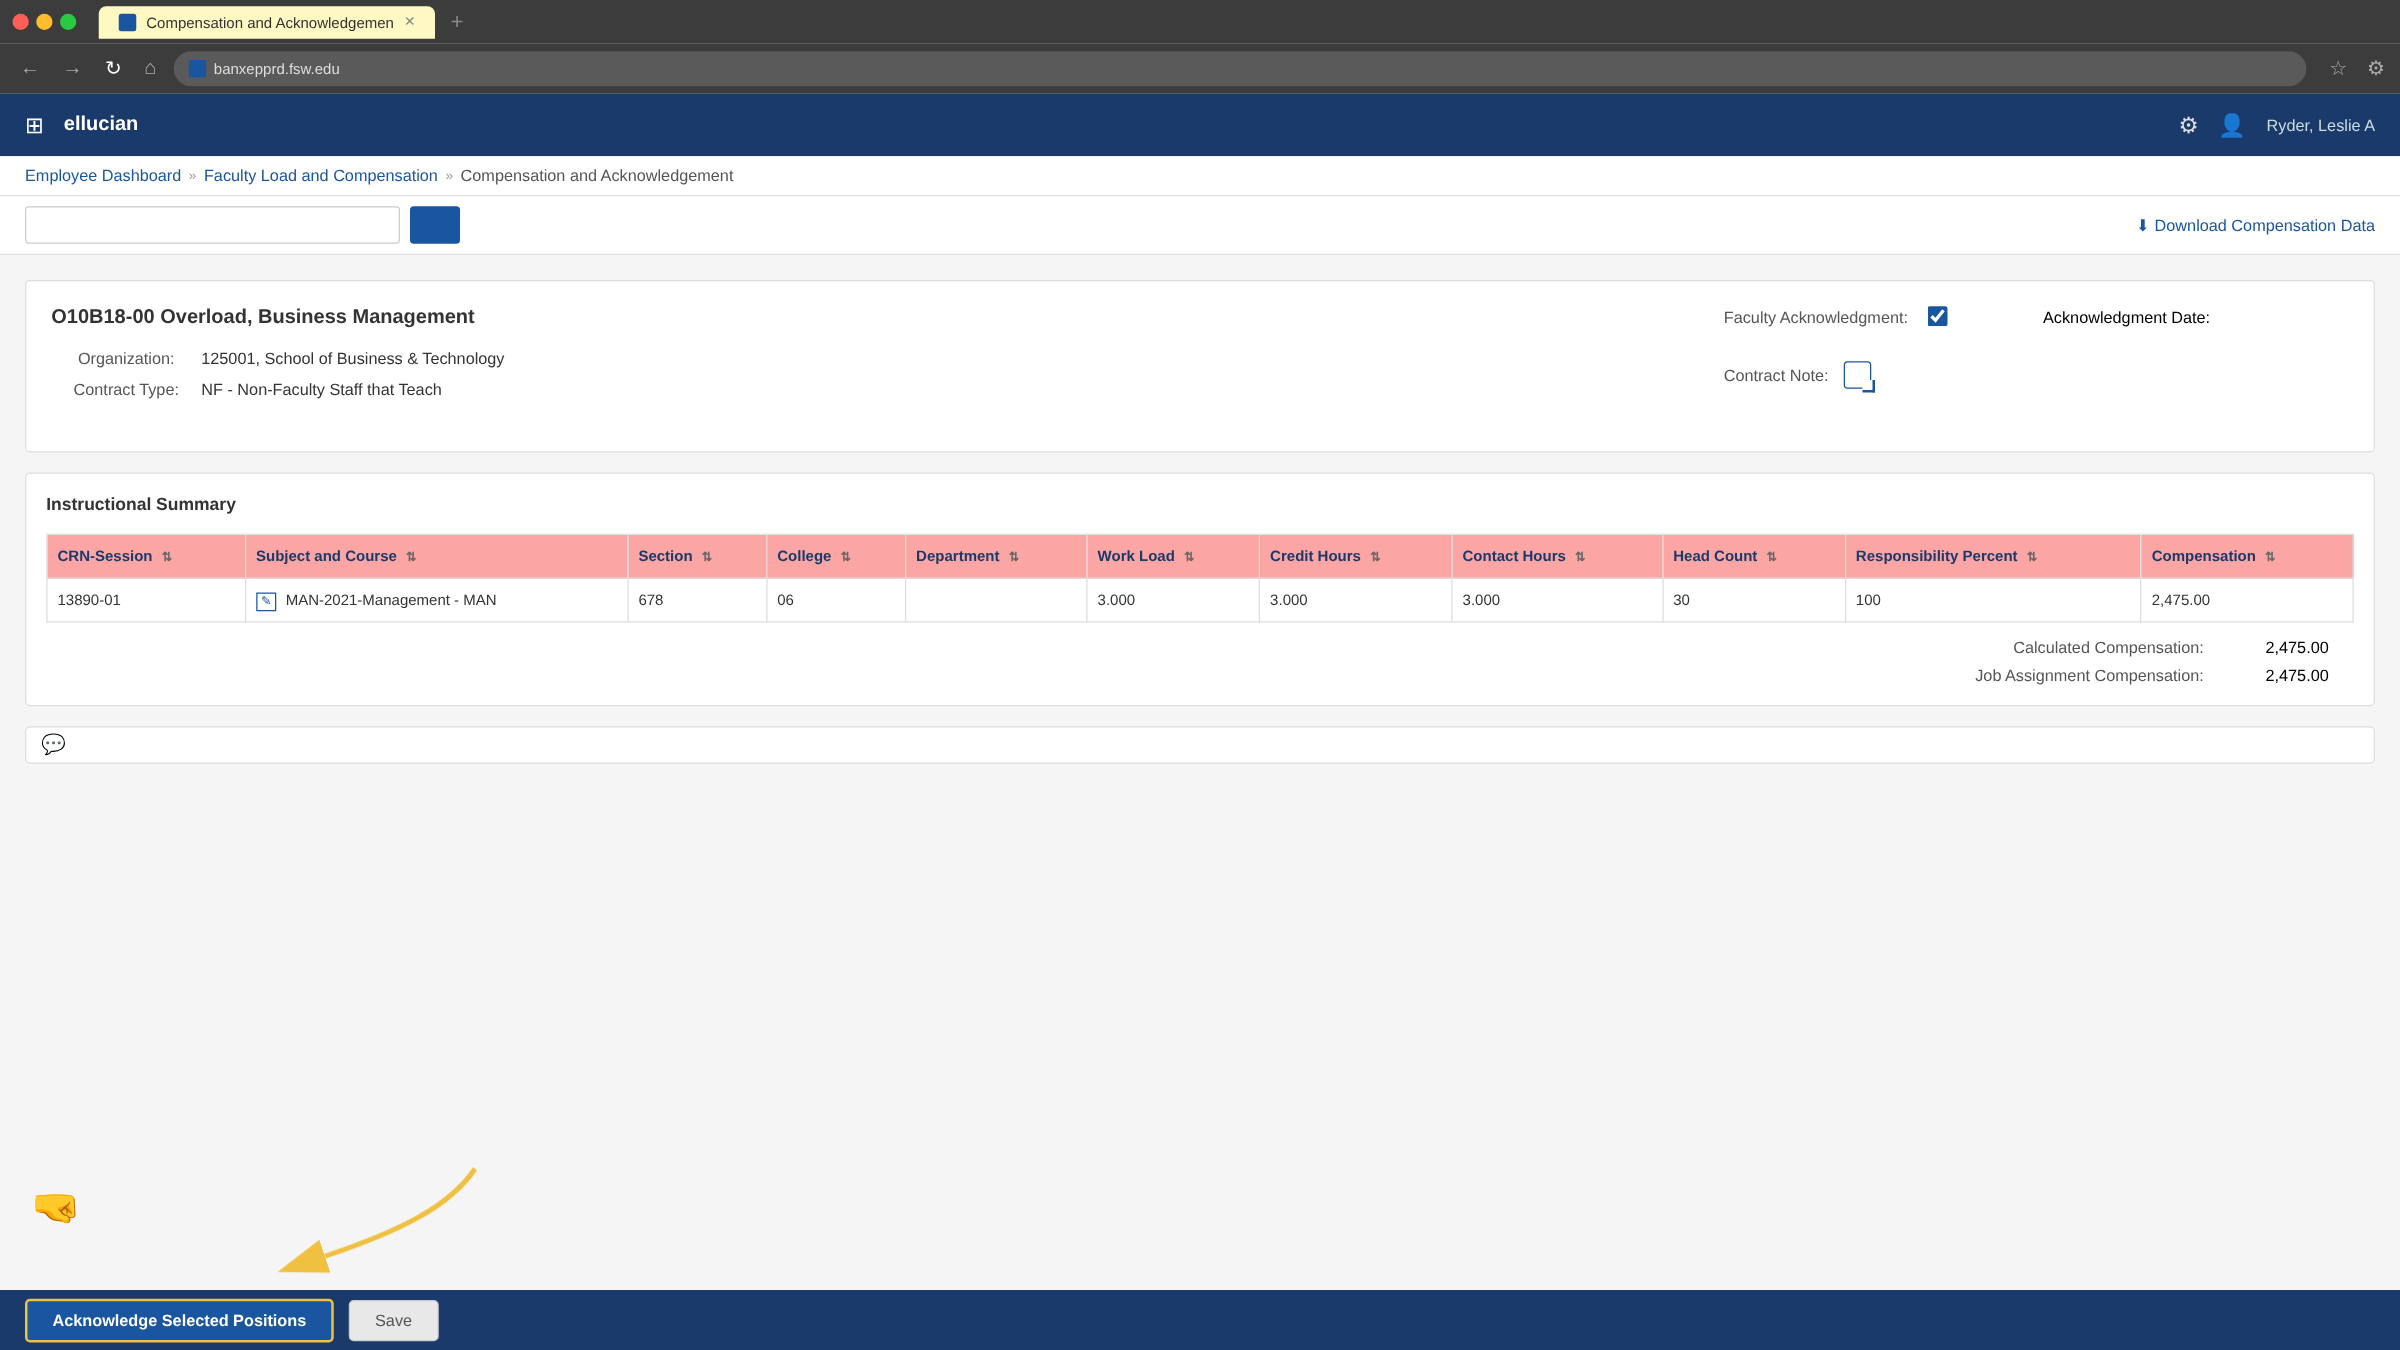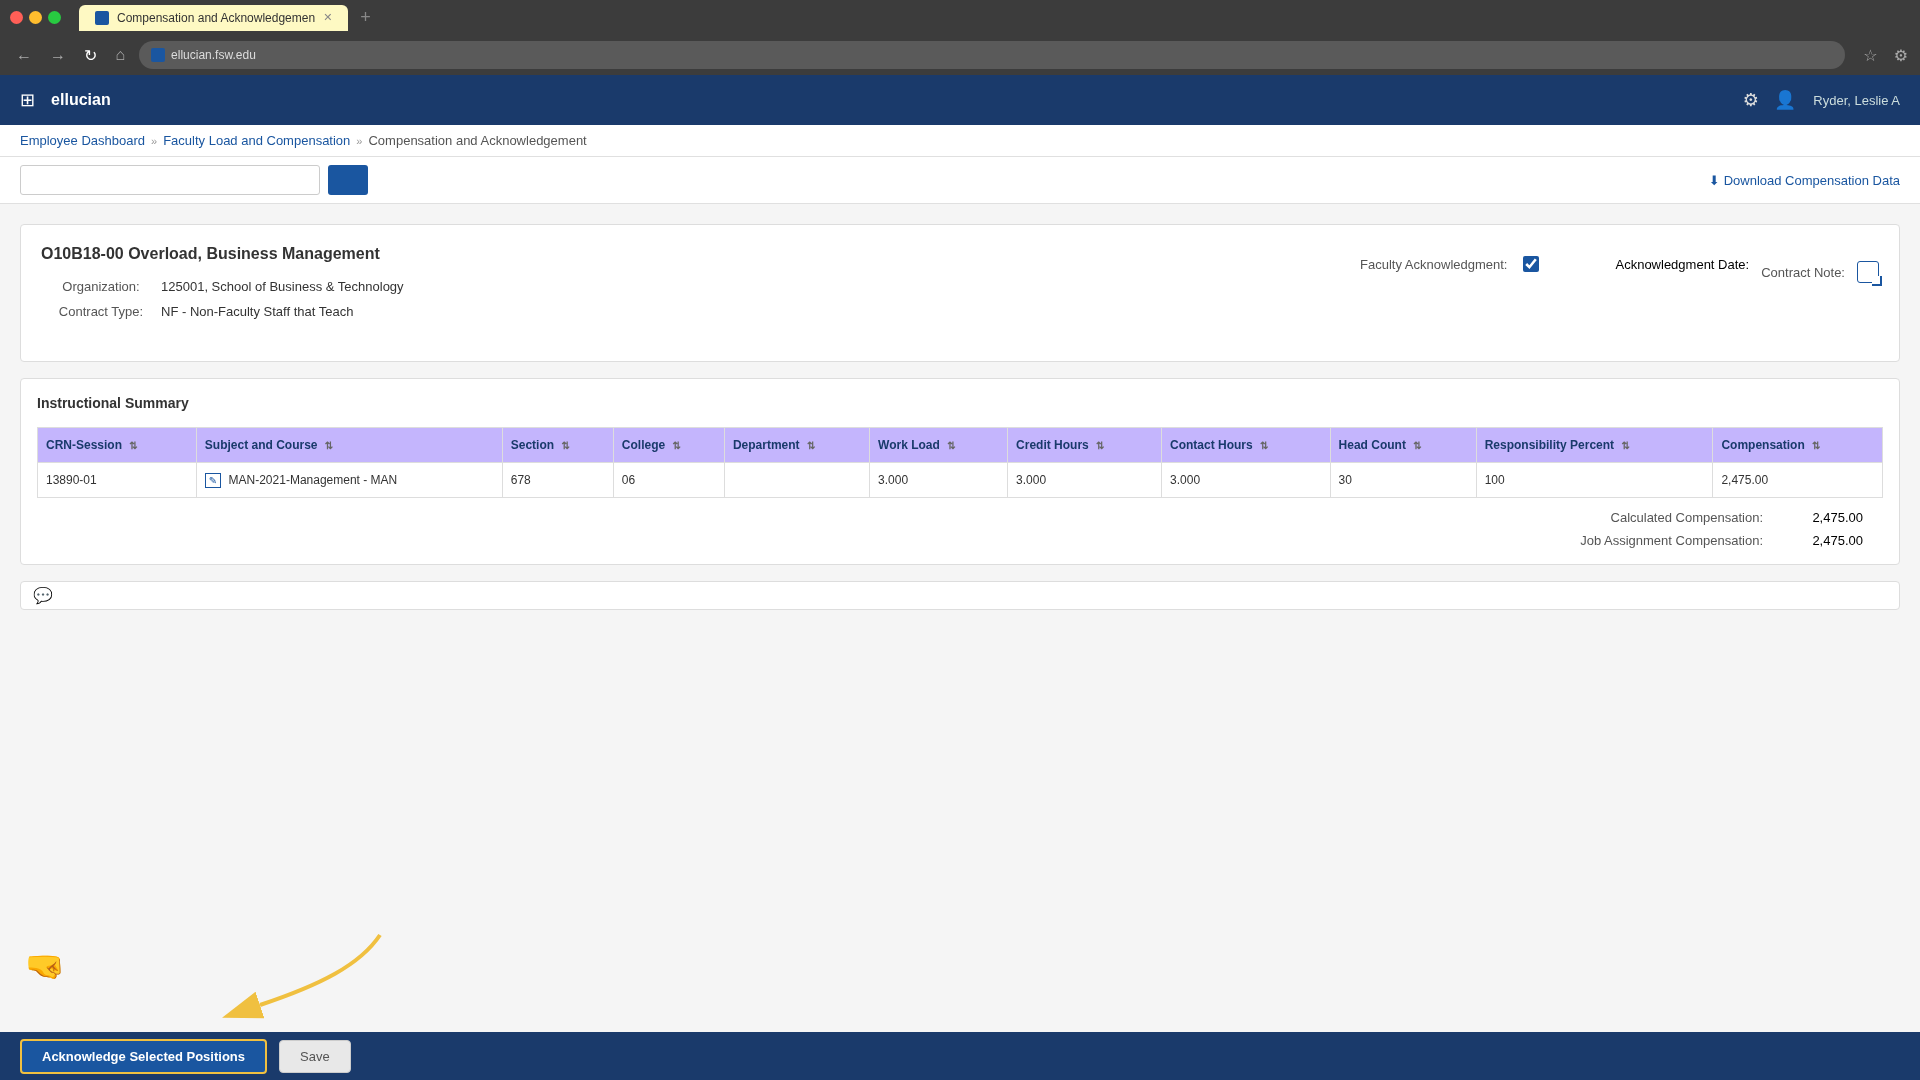--- a/index.html
+++ b/index.html
@@ -195,21 +195,21 @@
       margin-bottom: 16px;
     }
 
     
     .data-table {
       width: 100%;
       border-collapse: collapse;
       font-size: 12px;
     }
     .data-table th {
-      background: #c4b5fd;
+      background: #fca5a5;
       color: #1a3a6b;
       font-weight: 600;
       padding: 10px 8px;
       border: 1px solid #ddd;
       text-align: left;
       white-space: nowrap;
       font-size: 12px;
       margin-left: 24px;
     }
     .data-table th .sort-icon {
@@ -354,21 +354,21 @@
   <span class="new-tab">+</span>
 </div>
 
 <div class="address-bar-row">
   <button class="nav-btn">←</button>
   <button class="nav-btn">→</button>
   <button class="nav-btn active">↻</button>
   <button class="nav-btn">⌂</button>
   <div class="address-bar">
     <div class="addr-icon"></div>
-    <span>ellucian.fsw.edu</span>
+    <span>banxepprd.fsw.edu</span>
   </div>
   <div class="browser-actions">
     <span>☆</span>
     <span>⚙</span>
   </div>
 </div>
 
 <div class="app-header">
   <div class="app-header-left">
     <span class="grid-icon">⊞</span>
@@ -412,21 +412,21 @@
             <span class="fv">125001, School of Business &amp; Technology</span>
           </div>
         </div>
         <div class="header-fields-row">
           <div class="field-pair">
             <span class="fl">Contract Type:</span>
             <span class="fv">NF - Non-Faculty Staff that Teach</span>
           </div>
         </div>
       </div>
-      <div style="display: flex; flex-direction: row; gap: 12px; min-width: 500px;">
+      <div style="display: flex; flex-direction: column; gap: 12px; min-width: 500px;">
         <div style="display: flex; align-items: center; gap: 16px;">
           <span style="color:#555; font-size:13px;">Faculty Acknowledgment:</span>
           <input type="checkbox" class="ack-checkbox" checked="" style="">
           <span style="margin-left: 60px;">Acknowledgment Date:</span>
         </div>
         <div style="display: flex; align-items: center; gap: 12px; margin-top: 16px;">
           <span style="color:#555; font-size:13px; font-weight:500;">Contract Note:</span>
           <div class="note-icon"></div>
         </div>
       </div>

